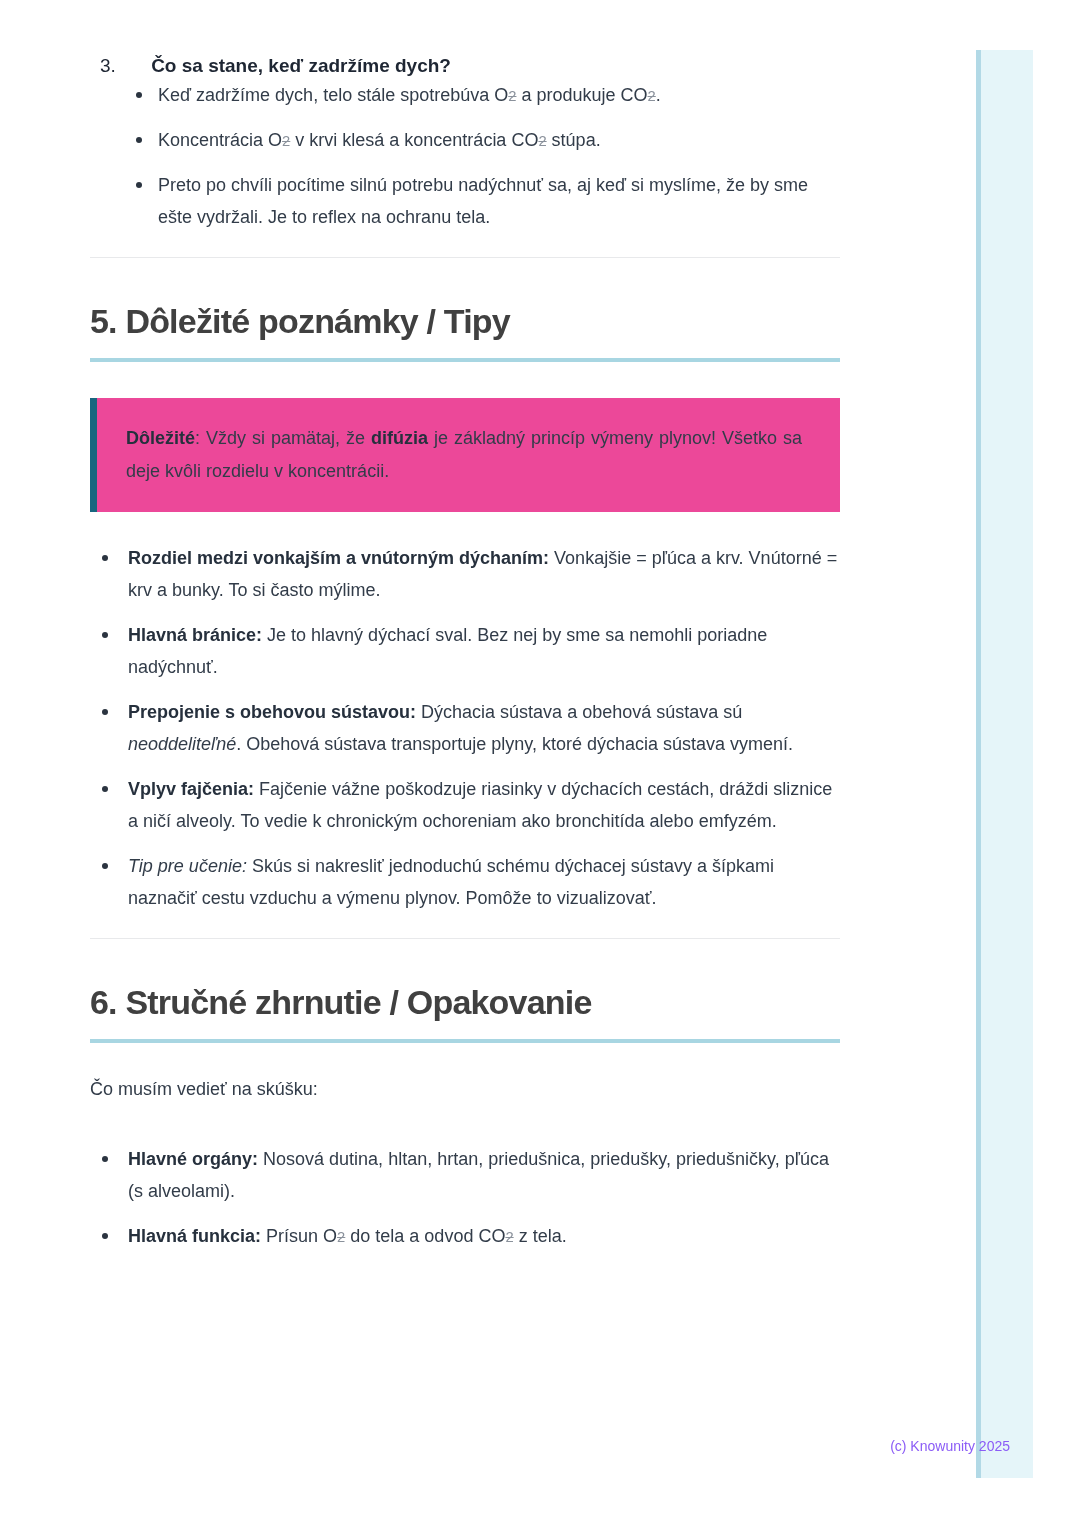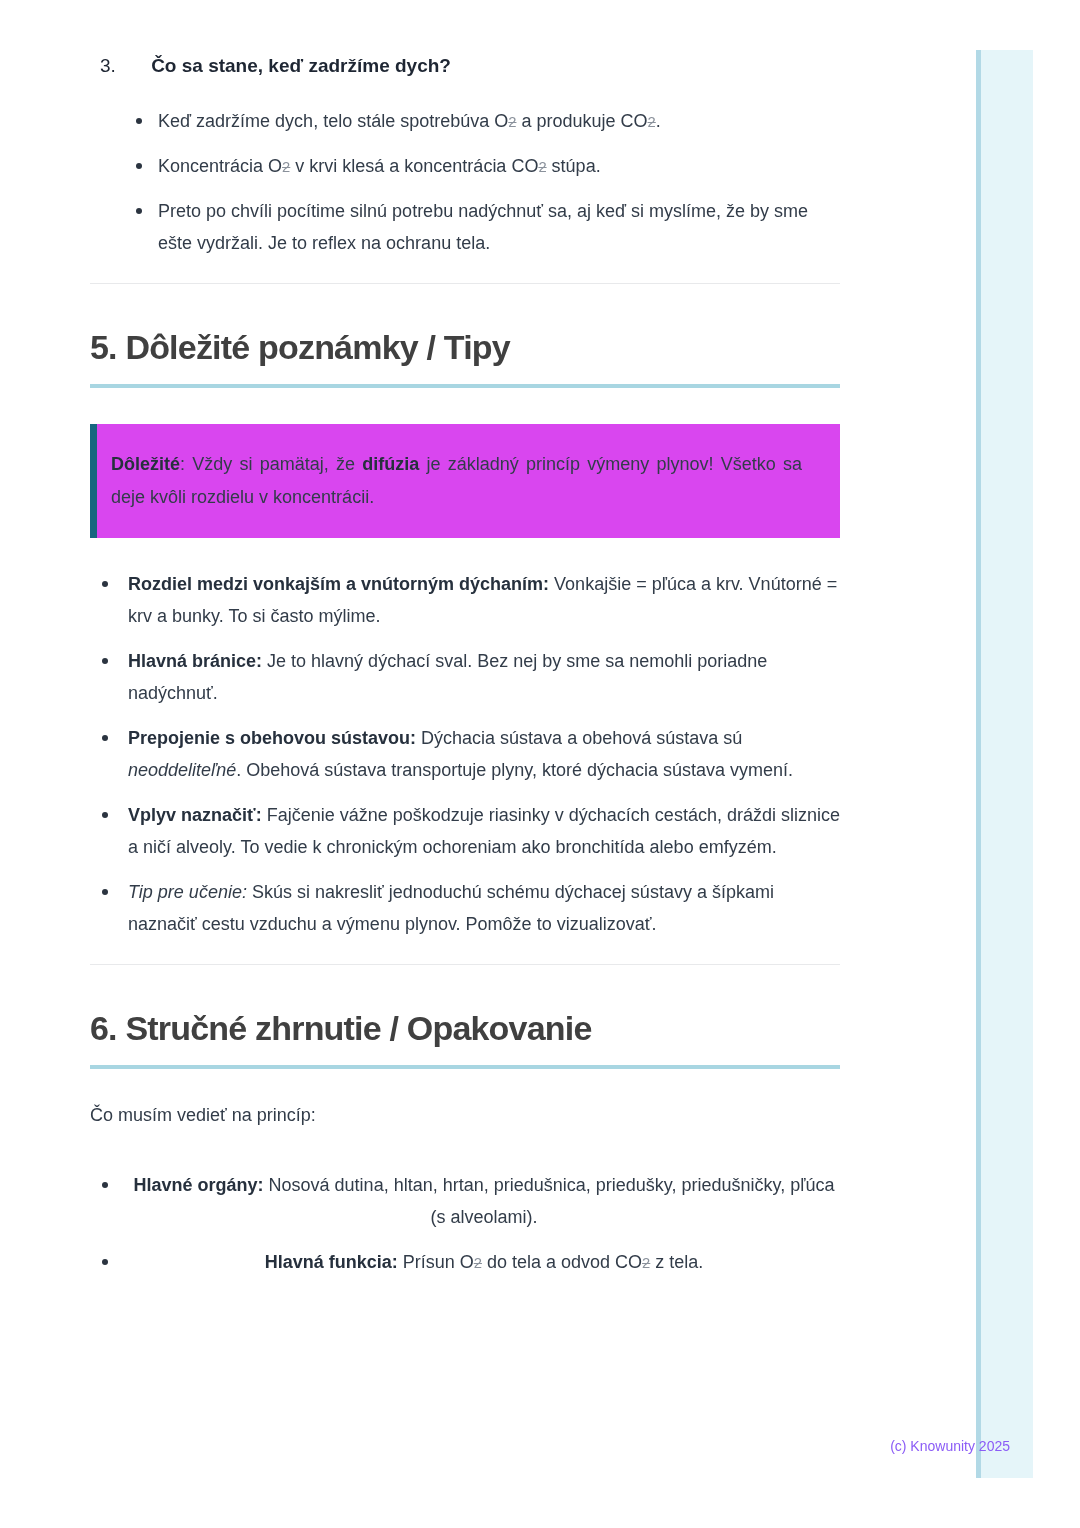--- a/index.html
+++ b/index.html
@@ -13,37 +13,37 @@
   }
   .content{position:absolute;left:90px;top:0;width:750px;z-index:2;}
   .h3{font-size:19px;line-height:26px;margin:0;padding:53px 0 0 10px;color:#1e2633;font-weight:normal;}
   .h3 .s-b{color:#1e2633;margin-left:30px;}
   .h2{
     font-size:34px;line-height:46px;font-weight:bold;color:#404040;
     letter-spacing:-0.8px;margin:40px 0 0 0;padding:0 0 14px 0;
     border-bottom:4px solid #a8d6e2;
   }
   ul{list-style:none;margin:0;padding:0;}
-  .list{margin-top:26px;font-size:18px;line-height:32px;}
+  .list{font-size:18px;line-height:32px;}
   .list li{position:relative;margin-bottom:12px;}
   .list-outer li{padding-left:68px;}
   .list-outer li::before{
     content:"";position:absolute;left:46px;top:13px;width:6px;height:6px;
     border-radius:50%;background:#2b3440;
   }
   .list-flush{margin-top:30px;}
   .list-flush li{padding-left:38px;margin-bottom:13px;}
   .list-flush li::before{
     content:"";position:absolute;left:12px;top:13px;width:6px;height:6px;
     border-radius:50%;background:#2b3440;
   }
   .divider{border:none;border-top:1px solid #e8e9eb;margin:24px 0 0 0;height:0;}
   .callout{
-    margin-top:36px;border-left:7px solid #17667f;background:#d946ef;
-    padding:24px 38px 24px 14px;font-size:18px;line-height:33px;
+    margin-top:36px;border-left:7px solid #17667f;background:#ec4899;
+    padding:24px 38px 24px 29px;font-size:18px;line-height:33px;
     text-align:justify;color:#323c49;
   }
   .intro{font-size:18px;line-height:32px;margin:30px 0 0 0;}
   .s-n{font-weight:normal;}
   .s-b{font-weight:bold;color:#26303d;}
   .s-i{font-style:italic;}
   .s-2{color:#8a919b;text-decoration:line-through;font-size:0.82em;}
   .footer{
     position:absolute;top:1438px;right:70px;z-index:3;
     font-size:14px;color:#8b5cf6;
@@ -69,30 +69,30 @@
   <h2 class="h2">5. Dôležité poznámky / Tipy</h2>
 
   <div class="callout">
     <span><span class="s-b">Dôležité</span><span class="s-n">: Vždy si pamätaj, že </span><span class="s-b">difúzia</span><span class="s-n"> je základný princíp výmeny plynov! Všetko sa deje kvôli rozdielu v koncentrácii.</span></span>
   </div>
 
   <ul class="list list-flush">
     <li><span class="s-b">Rozdiel medzi vonkajším a vnútorným dýchaním:</span><span class="s-n"> Vonkajšie = pľúca a krv. Vnútorné = krv a bunky. To si často mýlime.</span></li>
     <li><span class="s-b">Hlavná bránice:</span><span class="s-n"> Je to hlavný dýchací sval. Bez nej by sme sa nemohli poriadne nadýchnuť.</span></li>
     <li><span class="s-b">Prepojenie s obehovou sústavou:</span><span class="s-n"> Dýchacia sústava a obehová sústava sú </span><span class="s-i">neoddeliteľné</span><span class="s-n">. Obehová sústava transportuje plyny, ktoré dýchacia sústava vymení.</span></li>
-    <li><span class="s-b">Vplyv naznačiť:</span><span class="s-n"> Fajčenie vážne poškodzuje riasinky v dýchacích cestách, dráždi sliznice a ničí alveoly. To vedie k chronickým ochoreniam ako bronchitída alebo emfyzém.</span></li>
+    <li><span class="s-b">Vplyv fajčenia:</span><span class="s-n"> Fajčenie vážne poškodzuje riasinky v dýchacích cestách, dráždi sliznice a ničí alveoly. To vedie k chronickým ochoreniam ako bronchitída alebo emfyzém.</span></li>
     <li><span class="s-i">Tip pre učenie:</span><span class="s-n"> Skús si nakresliť jednoduchú schému dýchacej sústavy a šípkami naznačiť cestu vzduchu a výmenu plynov. Pomôže to vizualizovať.</span></li>
   </ul>
 
   <hr class="divider">
 
   <h2 class="h2">6. Stručné zhrnutie / Opakovanie</h2>
 
-  <p class="intro">Čo musím vedieť na princíp:</p>
+  <p class="intro">Čo musím vedieť na skúšku:</p>
 
-  <ul class="list list-flush" style="margin-top:38px;text-align:center;">
+  <ul class="list list-flush" style="margin-top:38px;">
     <li><span class="s-b">Hlavné orgány:</span><span class="s-n"> Nosová dutina, hltan, hrtan, priedušnica, priedušky, priedušničky, pľúca (s alveolami).</span></li>
     <li><span class="s-b">Hlavná funkcia:</span><span class="s-n"> Prísun O</span><span class="s-2">2</span><span class="s-n"> do tela a odvod CO</span><span class="s-2">2</span><span class="s-n"> z tela.</span></li>
   </ul>
 
 </div>
 
 <div class="footer">(c) Knowunity 2025</div>
 
 </body></html>

